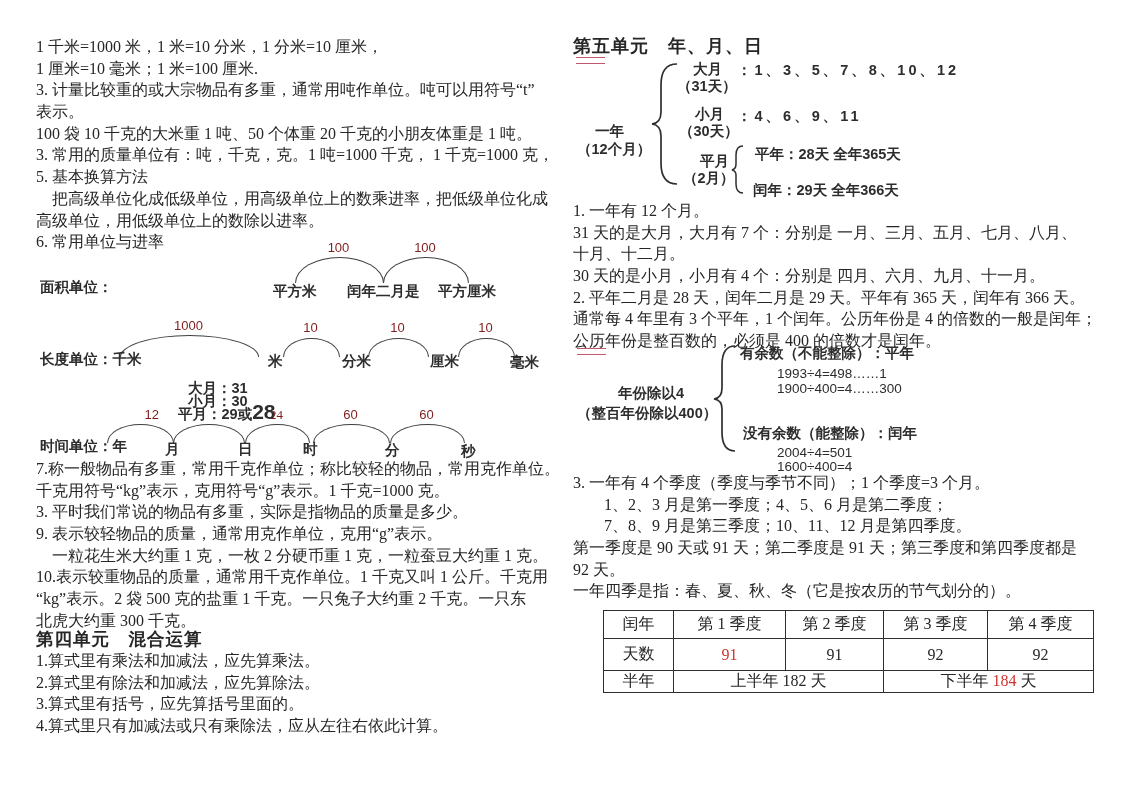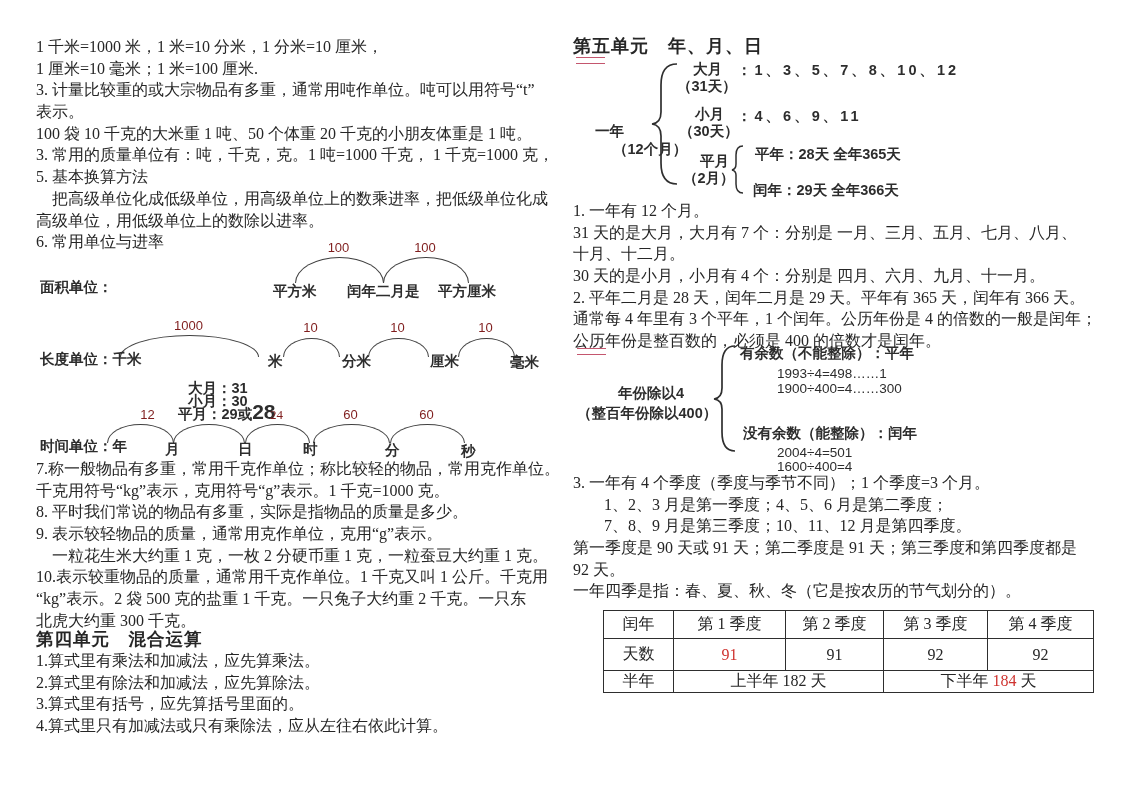--- a/index.html
+++ b/index.html
@@ -68,41 +68,41 @@
     <div class="dg dgb" style="left:306px;top:114px;">分米</div>
     <div class="dg dgb" style="left:394px;top:114px;">厘米</div>
     <div class="dg dgb" style="left:474px;top:115px;">毫米</div>
 
     <div class="dg dgb" style="left:152px;top:141px;">大月：31</div>
     <div class="dg dgb" style="left:152px;top:154px;">小月：30</div>
     <div class="dg dgb" style="left:142px;top:167px;">
       <span>平月：29或</span><span class="bignum">28</span>
     </div>
 
-    <div class="rate" style="left:79px;top:169px;width:65px;">12</div>
+    <div class="rate" style="left:58px;top:169px;width:65px;text-align:right;">12</div>
     <div class="rate" style="left:209px;top:169px;width:63px;font-family:Liberation Serif, serif;">24</div>
     <div class="rate" style="left:277px;top:169px;width:75px;">60</div>
     <div class="rate" style="left:354px;top:169px;width:73px;">60</div>
     <div class="arc" style="left:71px;top:186px;width:65px;height:18px;"></div>
     <div class="arc" style="left:137px;top:186px;width:70px;height:18px;"></div>
     <div class="arc" style="left:209px;top:186px;width:63px;height:18px;"></div>
     <div class="arc" style="left:277px;top:186px;width:75px;height:18px;"></div>
     <div class="arc" style="left:354px;top:186px;width:73px;height:18px;"></div>
     <div class="dg dgb" style="left:4px;top:199px;">时间单位：年</div>
     <div class="dg dgb" style="left:129px;top:202px;">月</div>
     <div class="dg dgb" style="left:202px;top:202px;">日</div>
     <div class="dg dgb" style="left:267px;top:202px;">时</div>
     <div class="dg dgb" style="left:349px;top:203px;">分</div>
     <div class="dg dgb" style="left:425px;top:204px;">秒</div>
   </div>
 
   <div class="tblock" style="left:36px;top:458px;width:527px;">
     <div class="ln">7.称一般物品有多重，常用千克作单位；称比较轻的物品，常用克作单位。</div>
     <div class="ln">千克用符号“kg”表示，克用符号“g”表示。1 千克=1000 克。</div>
-    <div class="ln">8.  平时我们常说的物品有多重，实际是指物品的质量是多少。</div>
+    <div class="ln">3.  平时我们常说的物品有多重，实际是指物品的质量是多少。</div>
     <div class="ln">9.  表示较轻物品的质量，通常用克作单位，克用“g”表示。</div>
     <div class="ln ind1">一粒花生米大约重 1 克，一枚 2 分硬币重 1 克，一粒蚕豆大约重 1 克。</div>
     <div class="ln">10.表示较重物品的质量，通常用千克作单位。1 千克又叫 1 公斤。千克用</div>
     <div class="ln">“kg”表示。2 袋 500 克的盐重 1 千克。一只兔子大约重 2 千克。一只东</div>
     <div class="ln">北虎大约重 300 千克。</div>
   </div>
 
   <div class="tblock h4" style="left:36px;top:627px;">第四单元　混合运算</div>
 
   <div class="tblock" style="left:36px;top:650px;width:527px;">
@@ -118,21 +118,21 @@
   <div class="tblock" style="left:573px;top:56px;width:430px;height:150px;">
     <div class="dg dgb" style="left:120px;top:4px;">大月</div>
     <div class="dg dgb" style="left:104px;top:21px;">（31天）</div>
     <div class="dg dgb" style="left:164px;top:5px;letter-spacing:3px;">：1、3、5、7、8、10、12</div>
 
     <div class="dg dgb" style="left:122px;top:49px;">小月</div>
     <div class="dg dgb" style="left:106px;top:66px;">（30天）</div>
     <div class="dg dgb" style="left:164px;top:51px;letter-spacing:3px;">：4、6、9、11</div>
 
     <div class="dg dgb" style="left:22px;top:66px;">一年</div>
-    <div class="dg dgb" style="left:4px;top:84px;margin-left:36px;">（12个月）</div>
+    <div class="dg dgb" style="left:4px;top:84px;">（12个月）</div>
 
     <svg class="brace" style="left:78px;top:7px;" width="28" height="122" viewBox="0 0 28 122">
       <path d="M26,1 Q10,1 10,22 L10,49 Q10,60 1,61 Q10,62 10,73 L10,100 Q10,121 26,121" fill="none" stroke="#2f2f2f" stroke-width="1.7"></path>
     </svg>
 
     <div class="dg dgb" style="left:127px;top:96px;">平月</div>
     <div class="dg dgb" style="left:110px;top:113px;">（2月）</div>
 
     <svg class="brace" style="left:158px;top:89px;" width="14" height="50" viewBox="0 0 14 50">
       <path d="M12,1 Q5,1 5,10 L5,19 Q5,24 1,25 Q5,26 5,30 L5,39 Q5,48 12,48" fill="none" stroke="#2f2f2f" stroke-width="1.5"></path>

